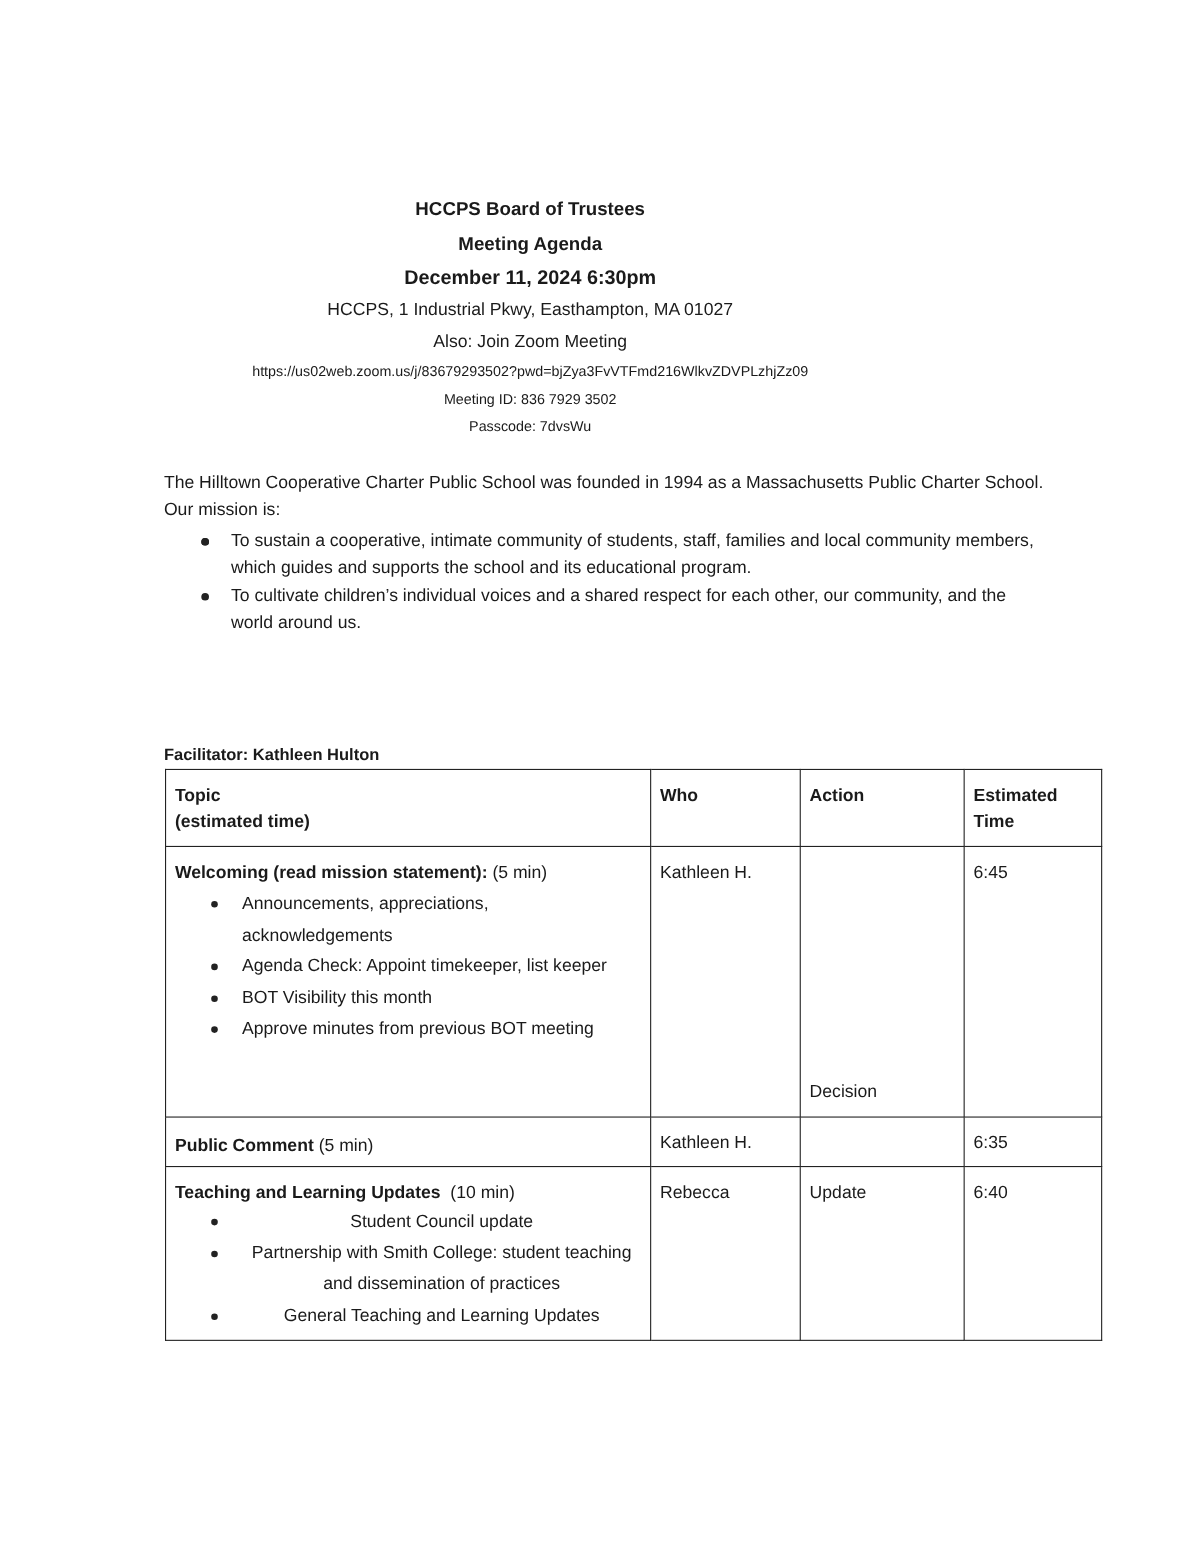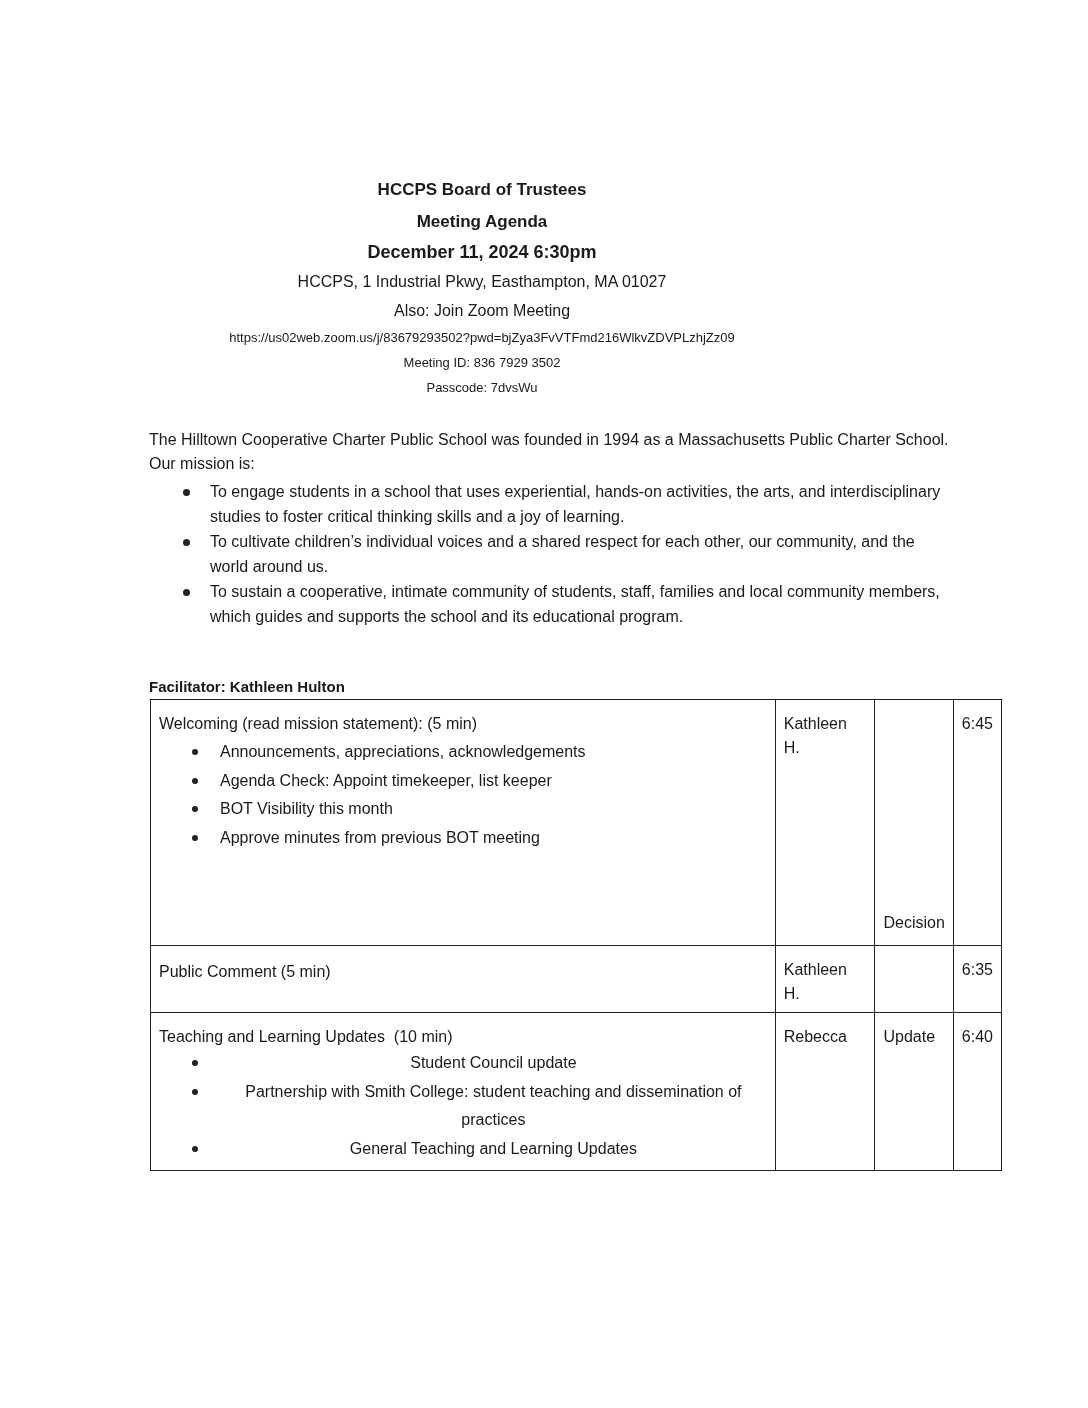--- a/index.html
+++ b/index.html
@@ -20,50 +20,62 @@
     table.agenda {
       position: absolute; left: 150px; top: 699px; width: 852px;
       border-collapse: collapse; font-size: 16px;
     }
     table.agenda td, table.agenda th {
       border: 1.5px solid #222; vertical-align: top; text-align: left;
       padding: 12px 8px 6px 8px; font-weight: normal; line-height: 24px;
     }
     table.agenda th { font-weight: bold; }
     .c1 { width: 424px; } .c2 { width: 119px; } .c3 { width: 132px; } .c4 { width: 108px; }
-    .topic-head { font-weight: normal; }
+    .topic-head { font-weight: bold; }
     .sub-list { list-style: none; margin: 2px 0 0 0; padding-left: 61px; }
     .sub-list li { position: relative; line-height: 28.5px; }
     .sub-list li .bullet { position: absolute; left: -28px; top: 11px; width: 6px; height: 6px; border-radius: 50%; background: #222; }
   </style>
 </head>
 <body>
 
 <div class="center title" style="top:180px;">HCCPS Board of Trustees</div>
 <div class="center title" style="top:212px;">Meeting Agenda</div>
 <div class="center title" style="top:242px;font-size:18px;">December 11, 2024 6:30pm</div>
 <div class="center sub" style="top:273px;">HCCPS, 1 Industrial Pkwy, Easthampton, MA 01027</div>
 <div class="center sub" style="top:302px;">Also: Join Zoom Meeting</div>
 <div class="center small" style="top:330px;">https://us02web.zoom.us/j/83679293502?pwd=bjZya3FvVTFmd216WlkvZDVPLzhjZz09</div>
 <div class="center small" style="top:355px;">Meeting ID: 836 7929 3502</div>
 <div class="center small" style="top:380px;">Passcode: 7dvsWu</div>
 
 <div class="intro">
   <p>The Hilltown Cooperative Charter Public School was founded in 1994 as a Massachusetts Public Charter School. Our mission is:</p>
   <ul>
-    <li><span class="bullet"></span><span>To engage students in a school that uses experiential, hands-on activities, the arts, and interdisciplinary studies to foster critical thinking skills and a joy of learning.</span></li>
+    <li><span class="bullet"></span></li>
+    <li><span class="bullet"></span><span>To sustain a cooperative, intimate community of students, staff, families and local community members, which guides and supports the school and its educational program.</span></li>
     <li><span class="bullet"></span><span>To cultivate children’s individual voices and a shared respect for each other, our community, and the world around us.</span></li>
-    <li><span class="bullet"></span><span>To sustain a cooperative, intimate community of students, staff, families and local community members, which guides and supports the school and its educational program.</span></li>
   </ul>
 </div>
 
 <div class="facilitator">Facilitator: Kathleen Hulton</div>
 
 <table class="agenda">
   <tbody>
+      <tr style="height:70px;">
+    <th class="c1">
+      <div>Topic</div>
+      <div>(estimated time)</div>
+    </th>
+    <th class="c2">Who</th>
+    <th class="c3">Action</th>
+    <th class="c4">
+      <div>Estimated</div>
+      <div>Time</div>
+    </th>
+  </tr>
 
   <tr style="height:246px;">
     <td>
       <div><span class="topic-head">Welcoming (read mission statement):</span><span> (5 min)</span></div>
       <ul class="sub-list">
         <li><span class="bullet"></span><span>Announcements, appreciations, acknowledgements</span></li>
         <li><span class="bullet"></span><span>Agenda Check: Appoint timekeeper, list keeper</span></li>
         <li><span class="bullet"></span><span>BOT Visibility this month</span></li>
         <li><span class="bullet"></span><span>Approve minutes from previous BOT meeting</span></li>
       </ul>

